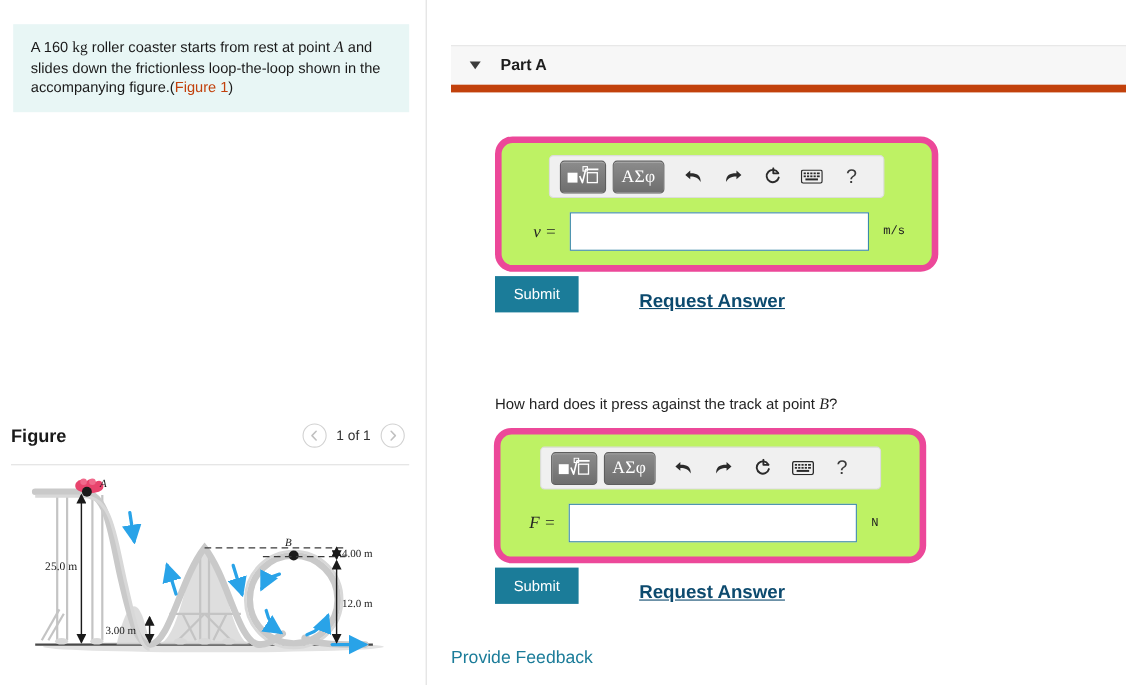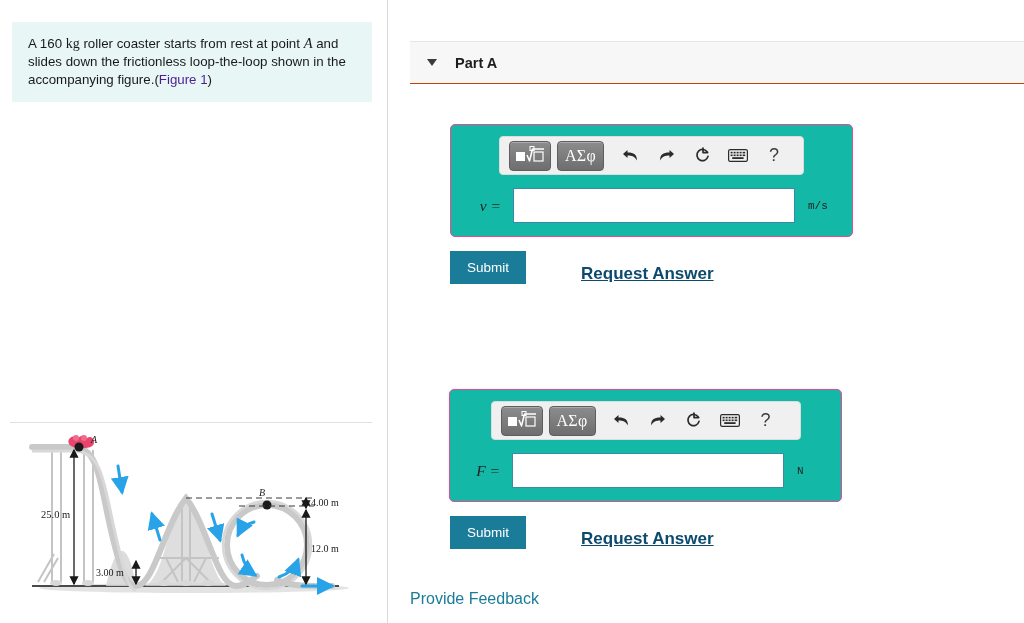--- a/index.html
+++ b/index.html
@@ -24,21 +24,21 @@
   }
   .problem-box {
     position: absolute; left: 12px; top: 22px;
     width: 360px;
     background: #e8f6f5;
     padding: 12px 14px 13px 16px;
     font-size: 13.3px; line-height: 18px; color: #1a1a1a;
   }
   .mathvar { font-family: "Liberation Serif", serif; font-style: italic; font-size: 14.5px; }
   .mathup  { font-family: "Liberation Serif", serif; font-style: normal; font-size: 14px; }
-  .figlink { color: #4c1d95; text-decoration: none; margin-top: 36px; }
+  .figlink { color: #c2410c; text-decoration: none; margin-top: 36px; }
 
   .figure-header {
     position: absolute; left: 10px; top: 385px; width: 362px;
     height: 36px;
   }
   .figure-title {
     position: absolute; left: 0; top: 3px;
     font-size: 16.5px; font-weight: bold; color: #1a1a1a;
   }
   .fig-nav {
@@ -64,41 +64,41 @@
   
   .right-panel {
     position: absolute; left: 388px; top: 0;
     width: 636px; height: 623px; background: #fff;
   }
   .part-header {
     position: absolute; left: 22px;
     width: 614px; height: 43px;
     background: #f7f7f7;
     border-top: 1px solid #e6e6e6;
-    border-bottom: 1px solid #c2410c;
+    border-bottom: 7px solid #c2410c;
     display: flex; align-items: center;
   }
   .caret {
     margin-left: 17px; margin-right: 18px;
     width: 0; height: 0;
     border-left: 5.5px solid transparent;
     border-right: 5.5px solid transparent;
     border-top: 7px solid #3b3b3b;
   }
   .part-title { font-size: 14.5px; font-weight: bold; color: #1d1d1d; }
 
   .question {
     position: absolute; left: 62px;
     font-size: 13.6px; color: #1f1f1f;
   }
 
   .answer-card {
     position: absolute;
-    border: 1px solid #ec4899; border-radius: 5px;
-    background: #14b8a6;
+    border: 6px solid #ec4899; border-radius: 16px;
+    background: #bef264;
   }
   .mathbar {
     margin: 11px auto 0 auto;
     background: #f0f0f0;
     border: 1px solid #dcdcdc; border-radius: 4px;
     height: 39px;
     display: flex; align-items: center;
     padding: 0 9px;
   }
   .tbtn {
@@ -159,20 +159,36 @@
 <body>
 
 <div class="page">
 
   <div class="left-panel">
 
     <div class="problem-box">
       <span>A </span><span>160</span>&nbsp;<span class="mathup">kg</span><span> roller coaster starts from rest at point </span><span class="mathvar">A</span><span> and slides down the frictionless loop-the-loop shown in the accompanying figure.(</span><a class="figlink">Figure 1</a><span>)</span>
     </div>
 
+    <div class="figure-header">
+      <div class="figure-title">Figure</div>
+      <div class="fig-nav">
+        <div class="nav-circle">
+          <svg width="7" height="10" viewBox="0 0 7 10">
+            <path d="M5.4 1 L1.6 5 L5.4 9" stroke="#c0c0c0" stroke-width="1.4" fill="none" stroke-linecap="round" stroke-linejoin="round"></path>
+          </svg>
+        </div>
+        <div class="fig-count">1 of 1</div>
+        <div class="nav-circle">
+          <svg width="7" height="10" viewBox="0 0 7 10">
+            <path d="M1.6 1 L5.4 5 L1.6 9" stroke="#c0c0c0" stroke-width="1.4" fill="none" stroke-linecap="round" stroke-linejoin="round"></path>
+          </svg>
+        </div>
+      </div>
+    </div>
     <div class="figure-rule"></div>
 
     <div class="figure-canvas">
       <svg width="340" height="180" viewBox="0 0 340 180">
         <defs>
           <marker id="ar" markerWidth="6" markerHeight="6" refX="5" refY="3" orient="auto">
             <path d="M0,0 L6,3 L0,6 Z" fill="#29a3e8"></path>
           </marker>
           <marker id="bk" markerWidth="7" markerHeight="7" refX="6" refY="3.5" orient="auto">
             <path d="M0,0 L7,3.5 L0,7 Z" fill="#1a1a1a"></path>
@@ -324,20 +340,23 @@
         <div class="unit">m/s</div>
       </div>
     </div>
 
     <div class="submit-row" style="left:62px; top:251px;">
       <button class="submit-btn">Submit</button>
       <a class="request-link">Request Answer</a>
     </div>
 
 
+    <div class="question" style="top:360px">
+      <span>How hard does it press against the track at point </span><span class="mathvar">B</span><span>?</span>
+    </div>
 
     <div class="answer-card" style="left:61px; top:389px; width:393px;">
       <div class="mathbar" style="width:310px;">
         <div class="tbtn">
           <svg width="30" height="19" viewBox="0 0 30 19">
             <rect x="1" y="6" width="9" height="9" fill="#fff"></rect>
             <path d="M12 9 L14.5 15 L17.5 3 L29 3" stroke="#fff" stroke-width="1.5" fill="none" stroke-linejoin="round"></path>
             <rect x="19" y="6" width="9" height="9" fill="none" stroke="#fff" stroke-width="1.2"></rect>
             <rect x="15" y="0.5" width="4" height="4" fill="none" stroke="#fff" stroke-width="1"></rect>
           </svg>

